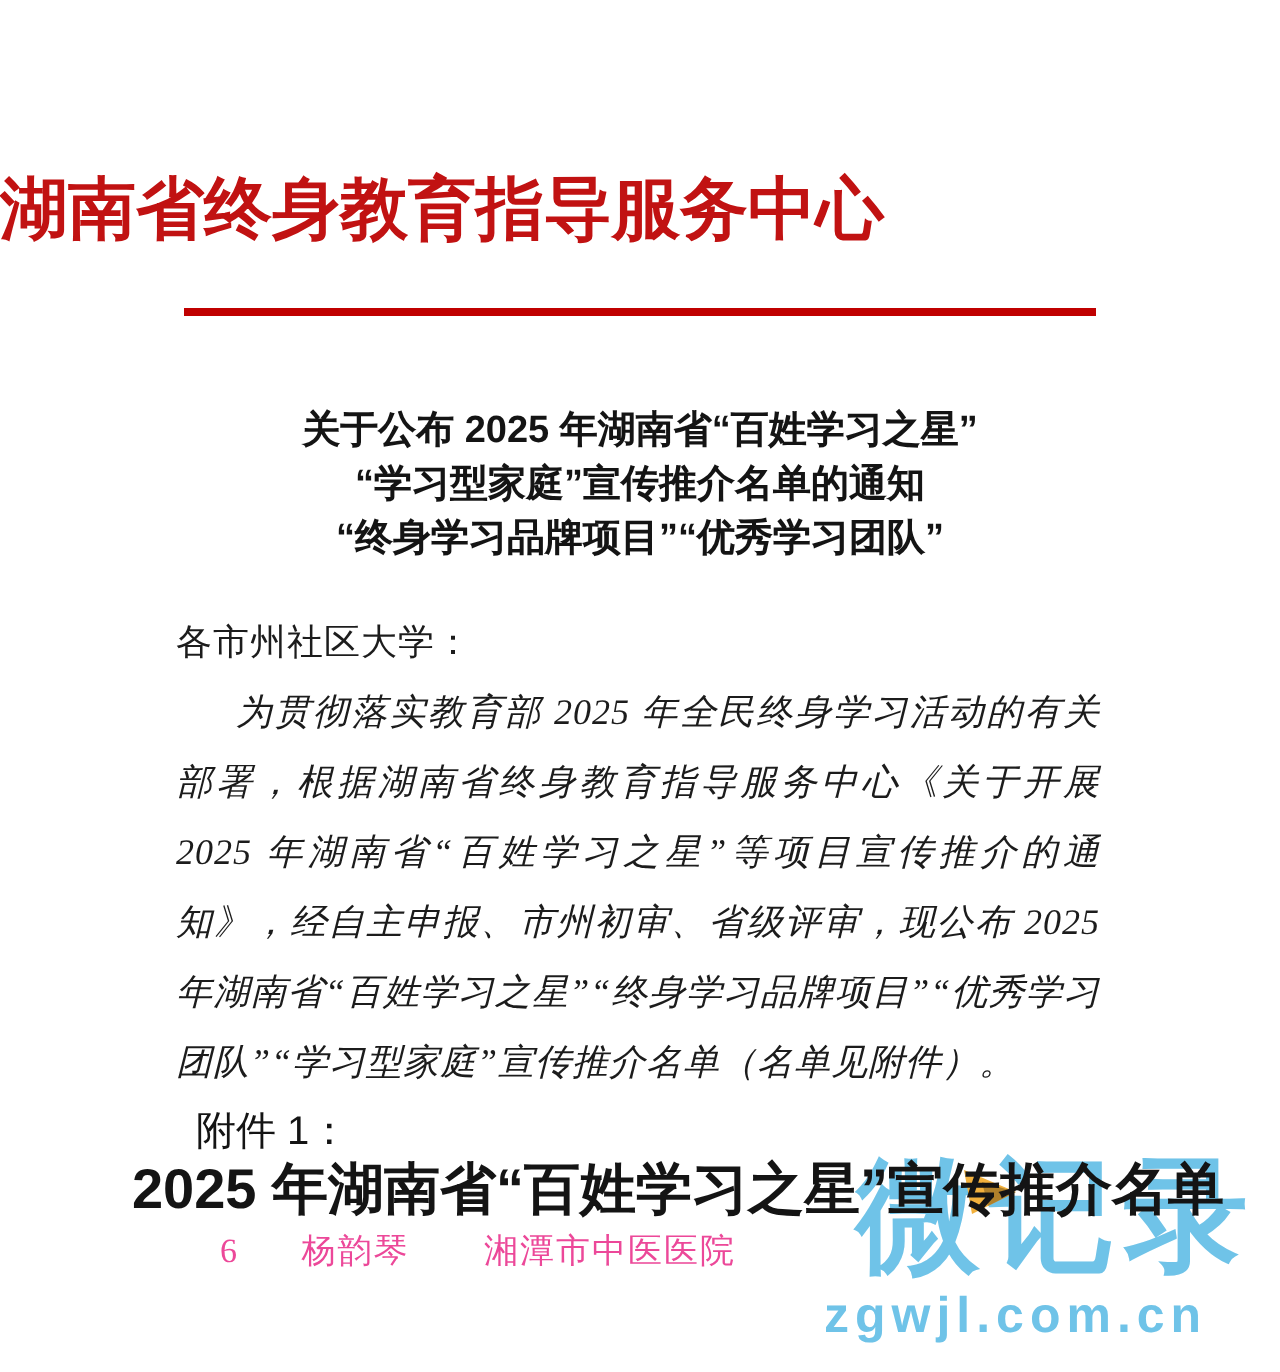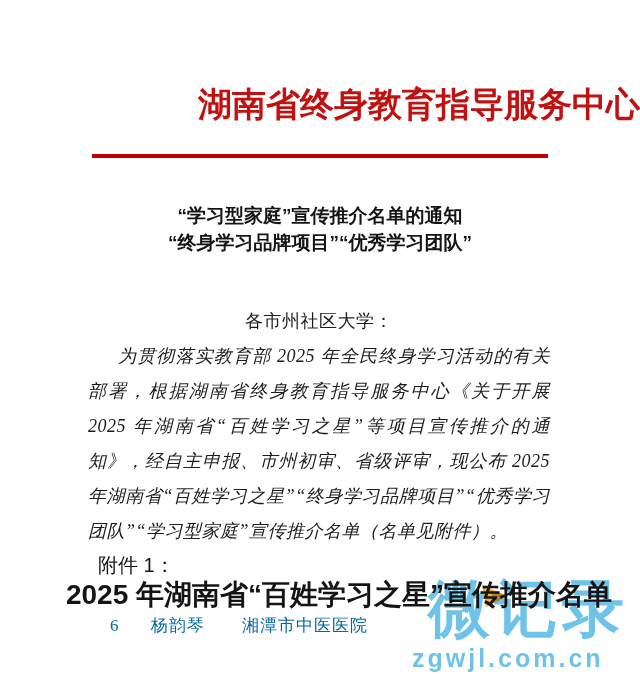--- a/index.html
+++ b/index.html
@@ -26,21 +26,21 @@
   .wm-site {
     position: absolute; left: 412px; top: 644px;
     font-family: "Liberation Sans", sans-serif;
     font-size: 25px; font-weight: 700;
     color: #6fc3e8; letter-spacing: 3px; white-space: nowrap;
   }
   
   .content { position: absolute; inset: 0; z-index: 1; }
   .org-header {
     position: absolute; top: 82px; left: 0; right: 0;
-    text-align: right;
+    text-align: left;
     font-family: "Liberation Serif", "DejaVu Serif", serif;
     font-size: 34px; font-weight: 700;
     color: #c11212; white-space: nowrap;
   }
   .red-rule {
     position: absolute; top: 154px; left: 92px; width: 456px; height: 4px;
     background: #c00000;
   }
   .doc-title {
     position: absolute; top: 202px; left: 40px; right: 40px;
@@ -48,41 +48,41 @@
     font-family: "Liberation Sans", "DejaVu Sans", sans-serif;
     font-size: 19px; font-weight: 600; line-height: 27px;
     color: #141414;
   }
   .body-block {
     position: absolute; top: 304px; left: 88px; width: 462px;
     font-family: "Liberation Serif", "DejaVu Serif", serif;
     font-size: 18px; line-height: 35px; letter-spacing: 0.5px;
     color: #1c1c1c;
   }
-  .salutation { margin: 0; text-align: center; }
+  .salutation { margin: 0; }
   .paragraph {
     margin: 0; text-align: justify; text-indent: 30px; font-style: italic;
   }
   .attachment-label {
     position: absolute; top: 552px; left: 98px;
     font-family: "Liberation Sans", "DejaVu Sans", sans-serif;
     font-size: 20px; color: #141414;
   }
   .attachment-title {
     position: absolute; top: 576px; left: 0; right: 0;
     text-align: center;
     font-family: "Liberation Sans", "DejaVu Sans", sans-serif;
     font-size: 28px; font-weight: 700; color: #141414;
     white-space: nowrap;
     margin-left: 38px;
   }
   .attachment-row {
     position: absolute; top: 614px; left: 110px;
     font-family: "Liberation Serif", "DejaVu Serif", serif;
-    font-size: 17px; color: #0369a1; letter-spacing: 1px;
+    font-size: 17px; color: #ec4899; letter-spacing: 1px;
     white-space: nowrap;
   }
   .attachment-row .row-name { margin-left: 26px; }
   .attachment-row .row-org  { margin-left: 32px; }
 </style>
 </head>
 <body>
 
 <div class="page">
 
@@ -95,20 +95,21 @@
     <div class="wm-site">zgwjl.com.cn</div>
   </div>
 
   <div class="content">
 
     <div class="org-header">湖南省终身教育指导服务中心</div>
 
     <div class="red-rule"></div>
 
     <div class="doc-title">
+      <div>关于公布 2025 年湖南省“百姓学习之星”</div>
       <div>“学习型家庭”宣传推介名单的通知</div>
       <div>“终身学习品牌项目”“优秀学习团队”</div>
     </div>
 
     <div class="body-block">
       <p class="salutation">各市州社区大学：</p>
       <p class="paragraph">为贯彻落实教育部 2025 年全民终身学习活动的有关部署，根据湖南省终身教育指导服务中心《关于开展 2025 年湖南省“百姓学习之星”等项目宣传推介的通知》，经自主申报、市州初审、省级评审，现公布 2025 年湖南省“百姓学习之星”“终身学习品牌项目”“优秀学习团队”“学习型家庭”宣传推介名单（名单见附件）。</p>
     </div>
 
     <div class="attachment-label">附件 1：</div>

